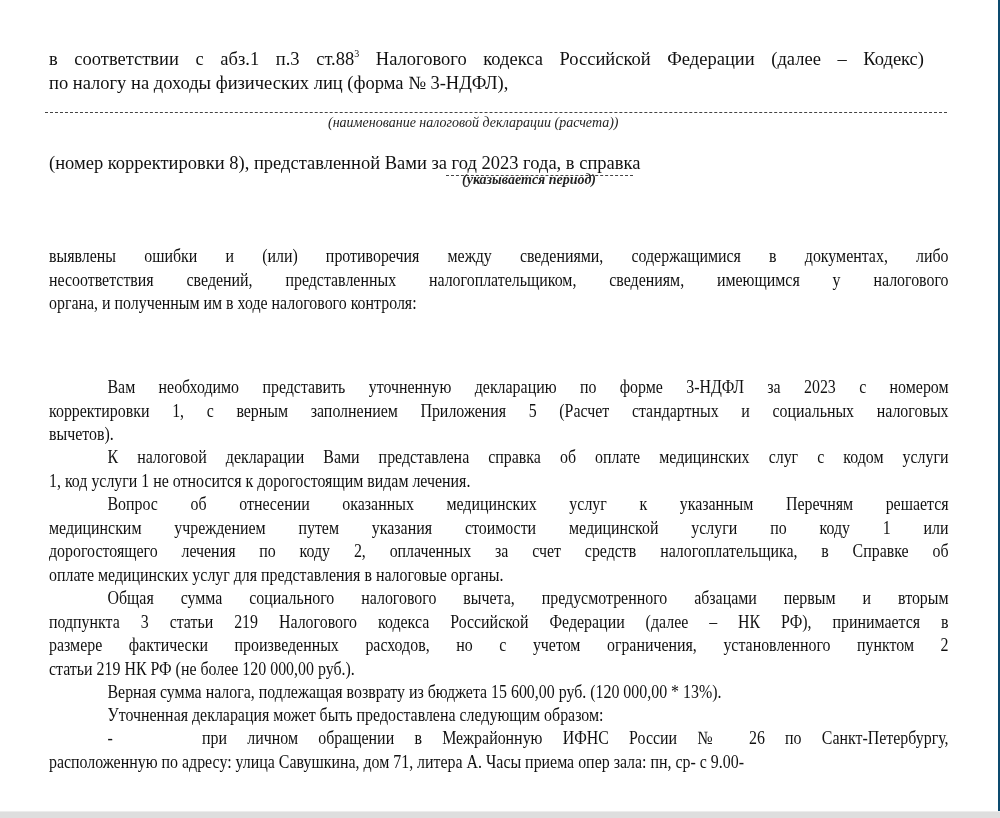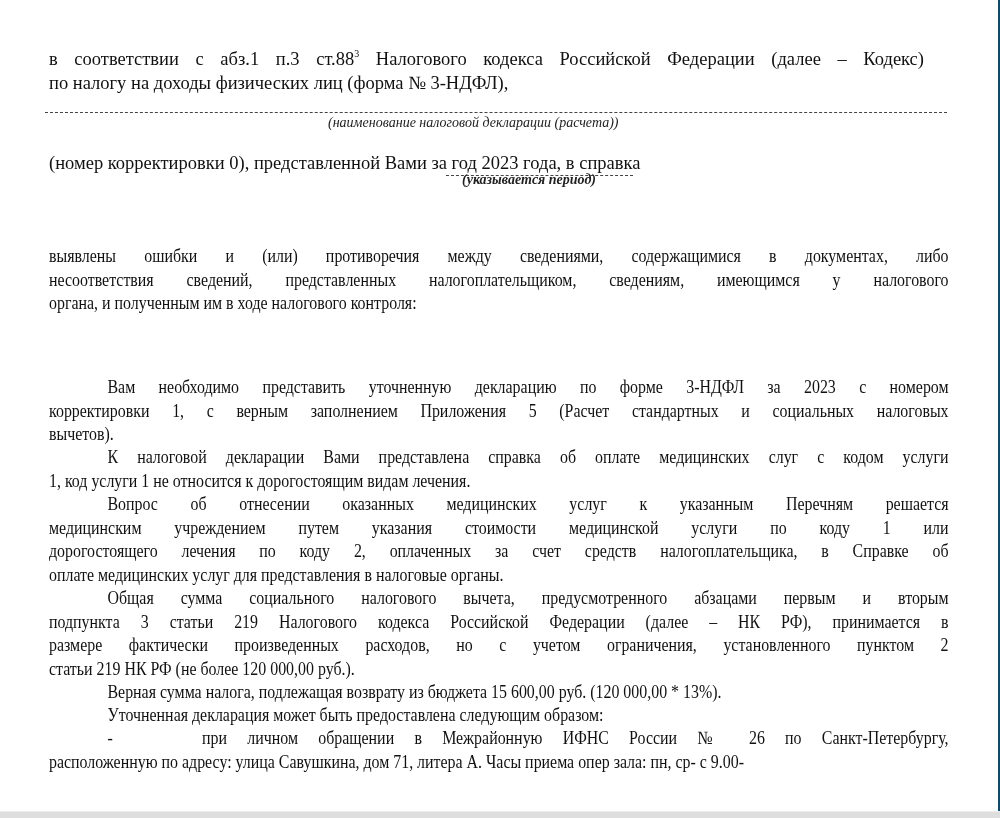--- a/index.html
+++ b/index.html
@@ -42,21 +42,21 @@
 <div class="page">
 
   <div class="p" style="top:42px; width:875px; font-size:18.5px;">
     <span class="line"><span>в соответствии с абз.1 п.3 ст.88</span><span class="sup">3</span><span> Налогового кодекса Российской Федерации (далее – Кодекс)</span></span>
     <span class="line last">по налогу на доходы физических лиц (форма № 3-НДФЛ),</span>
   </div>
   <div class="dotted" style="left:45px; top:112px; width:902px;"></div>
   <div class="caption" style="left:328px; top:115px;">(наименование налоговой декларации (расчета))</div>
 
   <div class="p" style="top:152px; width:auto; text-align:left;">
-    <span>(номер корректировки 0), представленной Вами </span><span>за год 2023 года</span><span>, в справка</span>
+    <span>(номер корректировки 8), представленной Вами </span><span>за год 2023 года</span><span>, в справка</span>
   </div>
   <div class="dotted" style="left:446px; top:175px; width:187px;"></div>
   <div class="caption" style="left:462px; top:172px;font-weight:bold;">(указывается период)</div>
 
   <div class="p cond" style="top:245px;">
     <span class="line">выявлены ошибки и (или) противоречия между сведениями, содержащимися в документах, либо</span>
     <span class="line">несоответствия сведений, представленных налогоплательщиком, сведениям, имеющимся у налогового</span>
     <span class="line last">органа, и полученным им в ходе налогового контроля:</span>
   </div>
 

